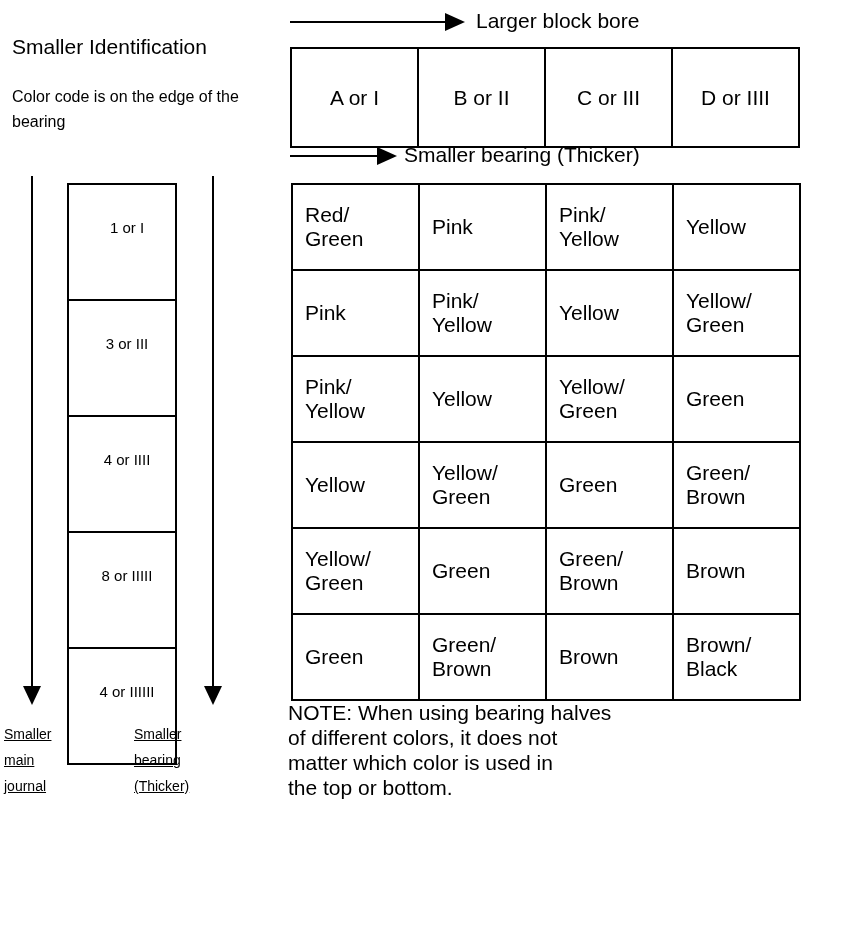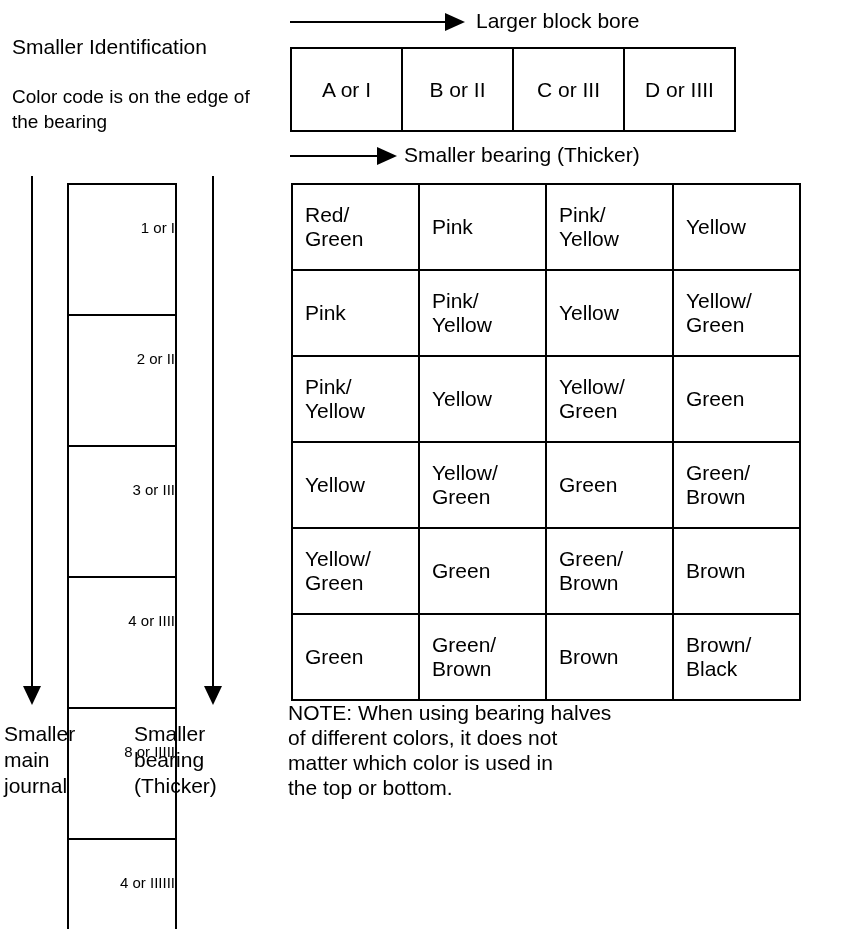--- a/index.html
+++ b/index.html
@@ -22,21 +22,21 @@
   #title-heading {
     left: 12px;
     top: 34px;
     font-size: 21px;
     line-height: 26px;
     white-space: nowrap;
   }
   #subtitle-heading {
     left: 12px;
     top: 84px;
-    font-size: 19px;
+    font-size: 16px;
     line-height: 25px;
     width: 260px;
   }
 
   
   .v-arrow { width: 24px; }
   .v-arrow .shaft {
     position: absolute;
     left: 11px;
     top: 0;
@@ -97,21 +97,21 @@
   #label-smaller-bearing { left: 404px; top: 145px; }
 
   
   table.grid {
     position: absolute;
     border-collapse: collapse;
     table-layout: fixed;
   }
   table.grid td {
     border: 2px solid #000;
-    padding: 0;
+    padding: 8px;
   }
 
   
   #block-bore-table {
     left: 290px;
     top: 47px;
     width: 437px;
     height: 85px;
   }
   #block-bore-table td {
@@ -124,24 +124,24 @@
 
   
   #journal-table {
     left: 67px;
     top: 183px;
     width: 110px;
     height: 508px;
   }
   #journal-table td {
     height: 84px;
-    text-align: right;
+    text-align: center;
     vertical-align: middle;
     font-size: 15px;
-    padding: 0 0 45px 10px;
+    padding: 0 0 30px 10px;
   }
 
   
   #color-code-table {
     left: 291px;
     top: 183px;
     width: 436px;
     height: 508px;
   }
   #color-code-table td {
@@ -150,23 +150,24 @@
     text-align: left;
     vertical-align: middle;
     font-size: 21px;
     line-height: 24px;
     padding: 0 4px 0 12px;
     white-space: pre-line;
   }
 
   
   .bottom-label {
-    font-size: 21px;
+    font-size: 14px;
     line-height: 26px;
     white-space: pre-line;
+    text-decoration: underline;
   }
   #label-main-journal { left: 4px; top: 721px; width: 130px; }
   #label-smaller-bearing-bottom { left: 134px; top: 721px; width: 150px; }
 
   #note-text {
     left: 288px;
     top: 700px;
     width: 440px;
     font-size: 21px;
     line-height: 25px;
@@ -211,23 +212,20 @@
   <div class="shaft"></div>
   <div class="head"></div>
 </div>
 
 <table class="grid" id="journal-table">
   <tbody>
       <tr>
         <td>1 or I</td>
       </tr>
   <tr>
-        <td>2 or II</td>
-      </tr>
-  <tr>
         <td>3 or III</td>
       </tr>
   <tr>
         <td>4 or IIII</td>
       </tr>
   <tr>
         <td>8 or IIIII</td>
       </tr>
   <tr>
         <td>4 or IIIIII</td>

